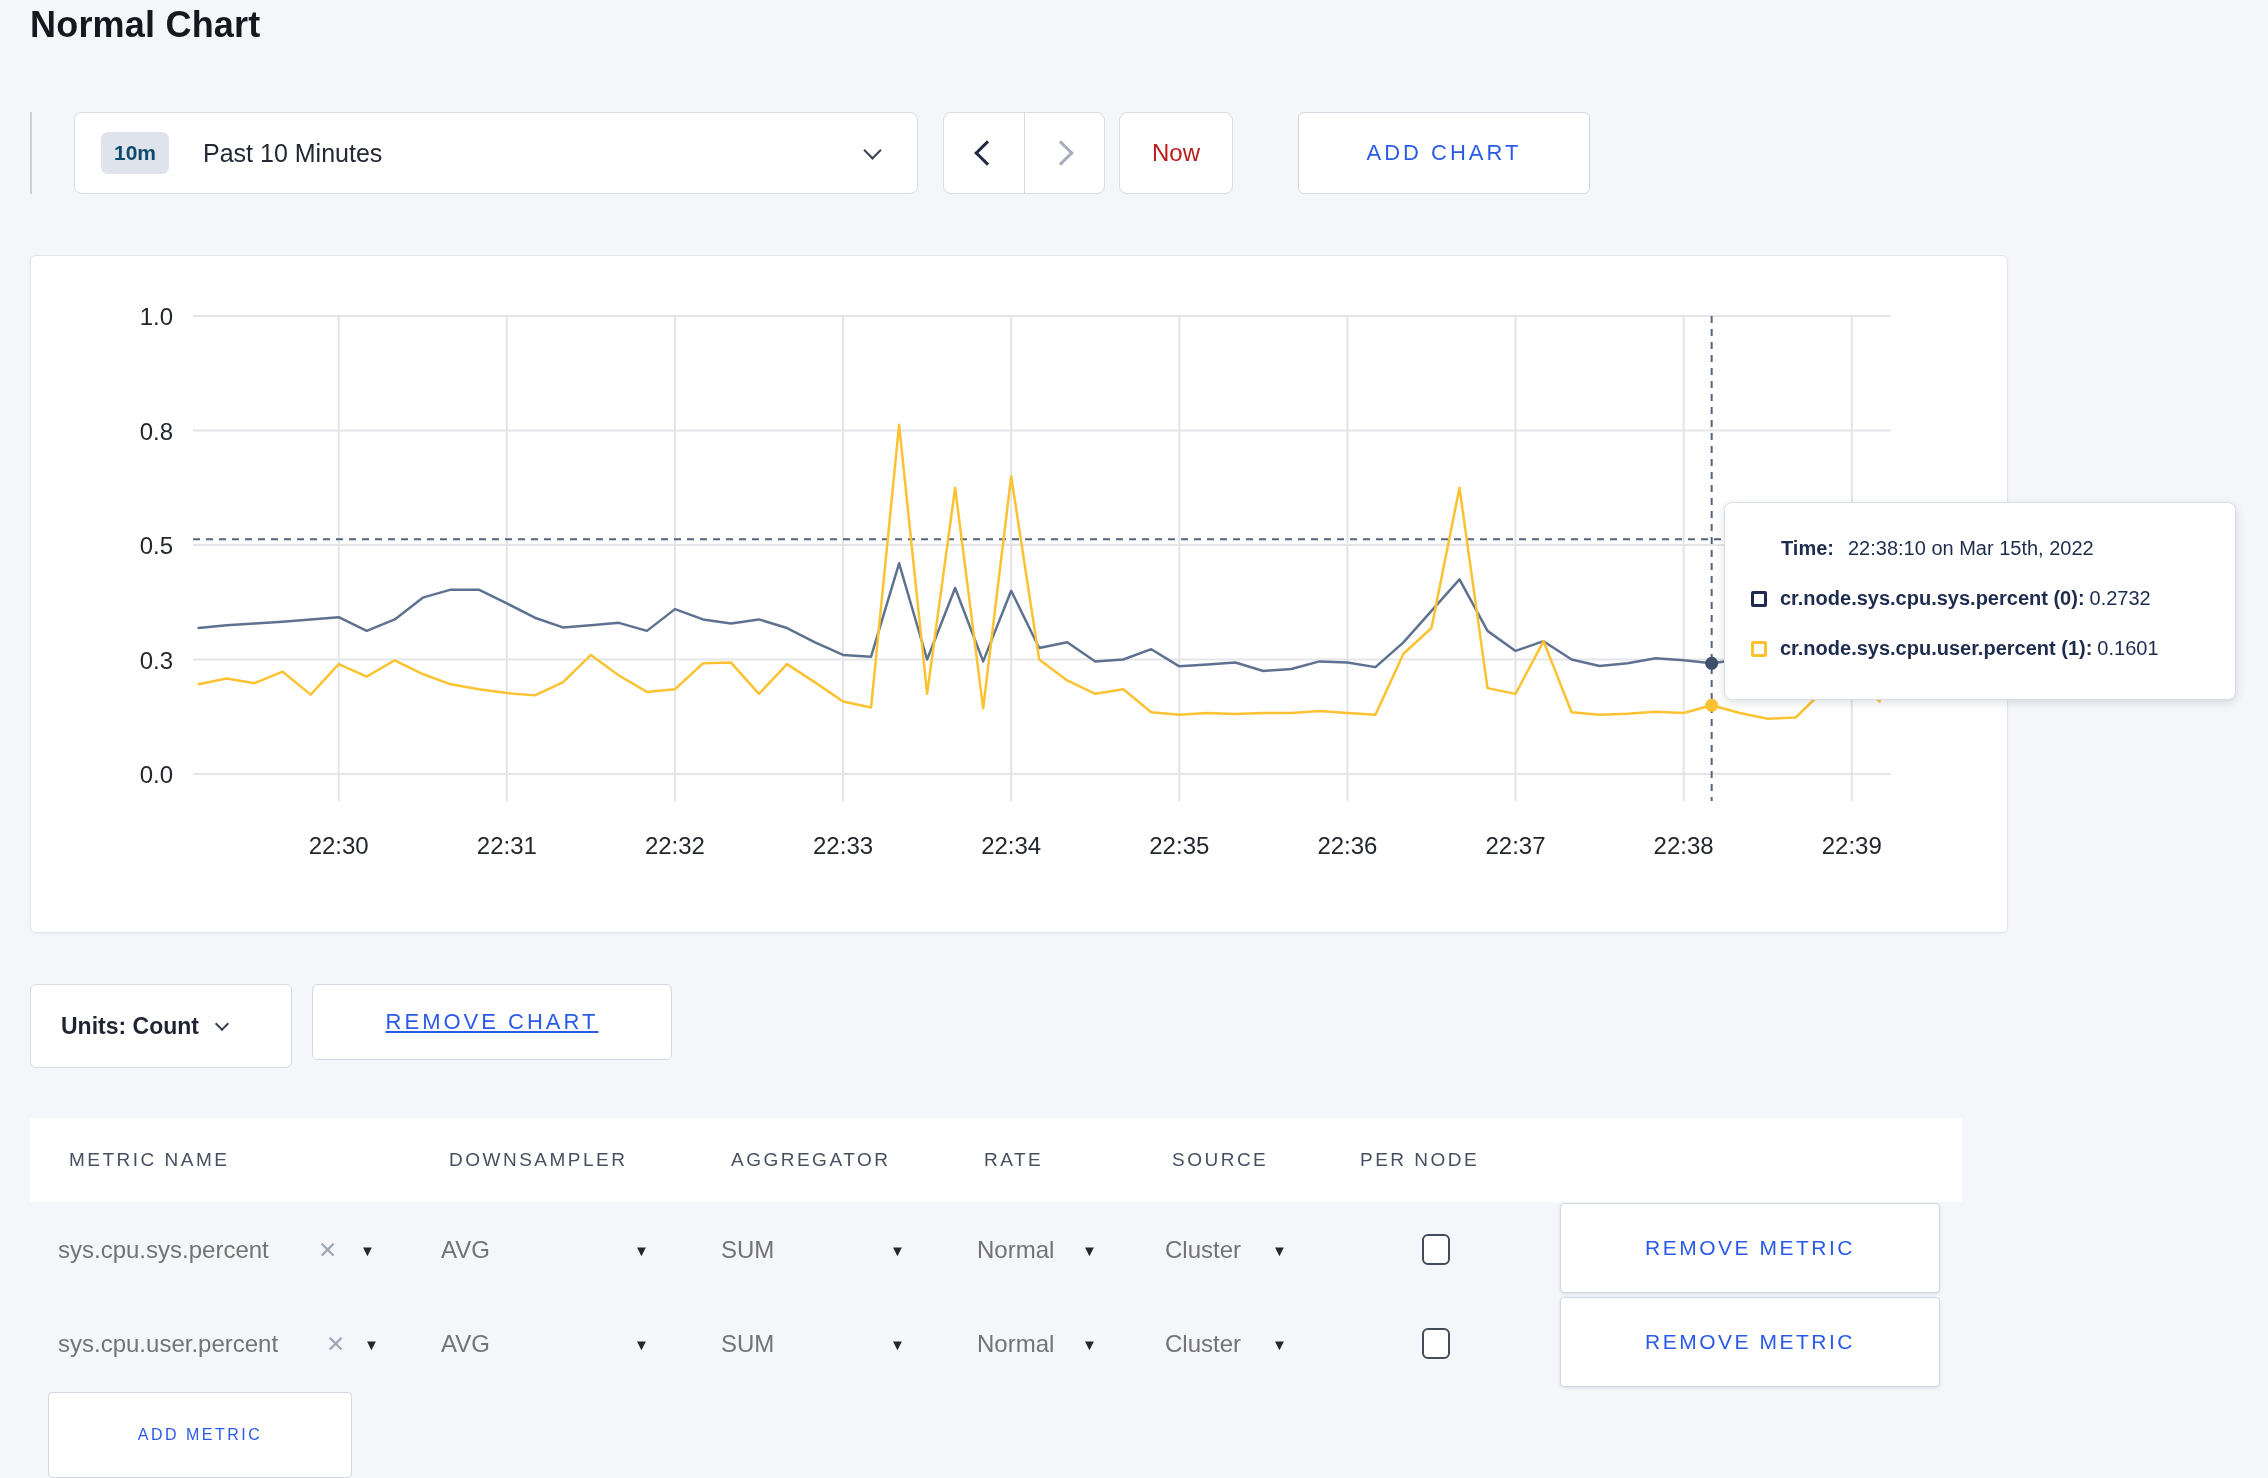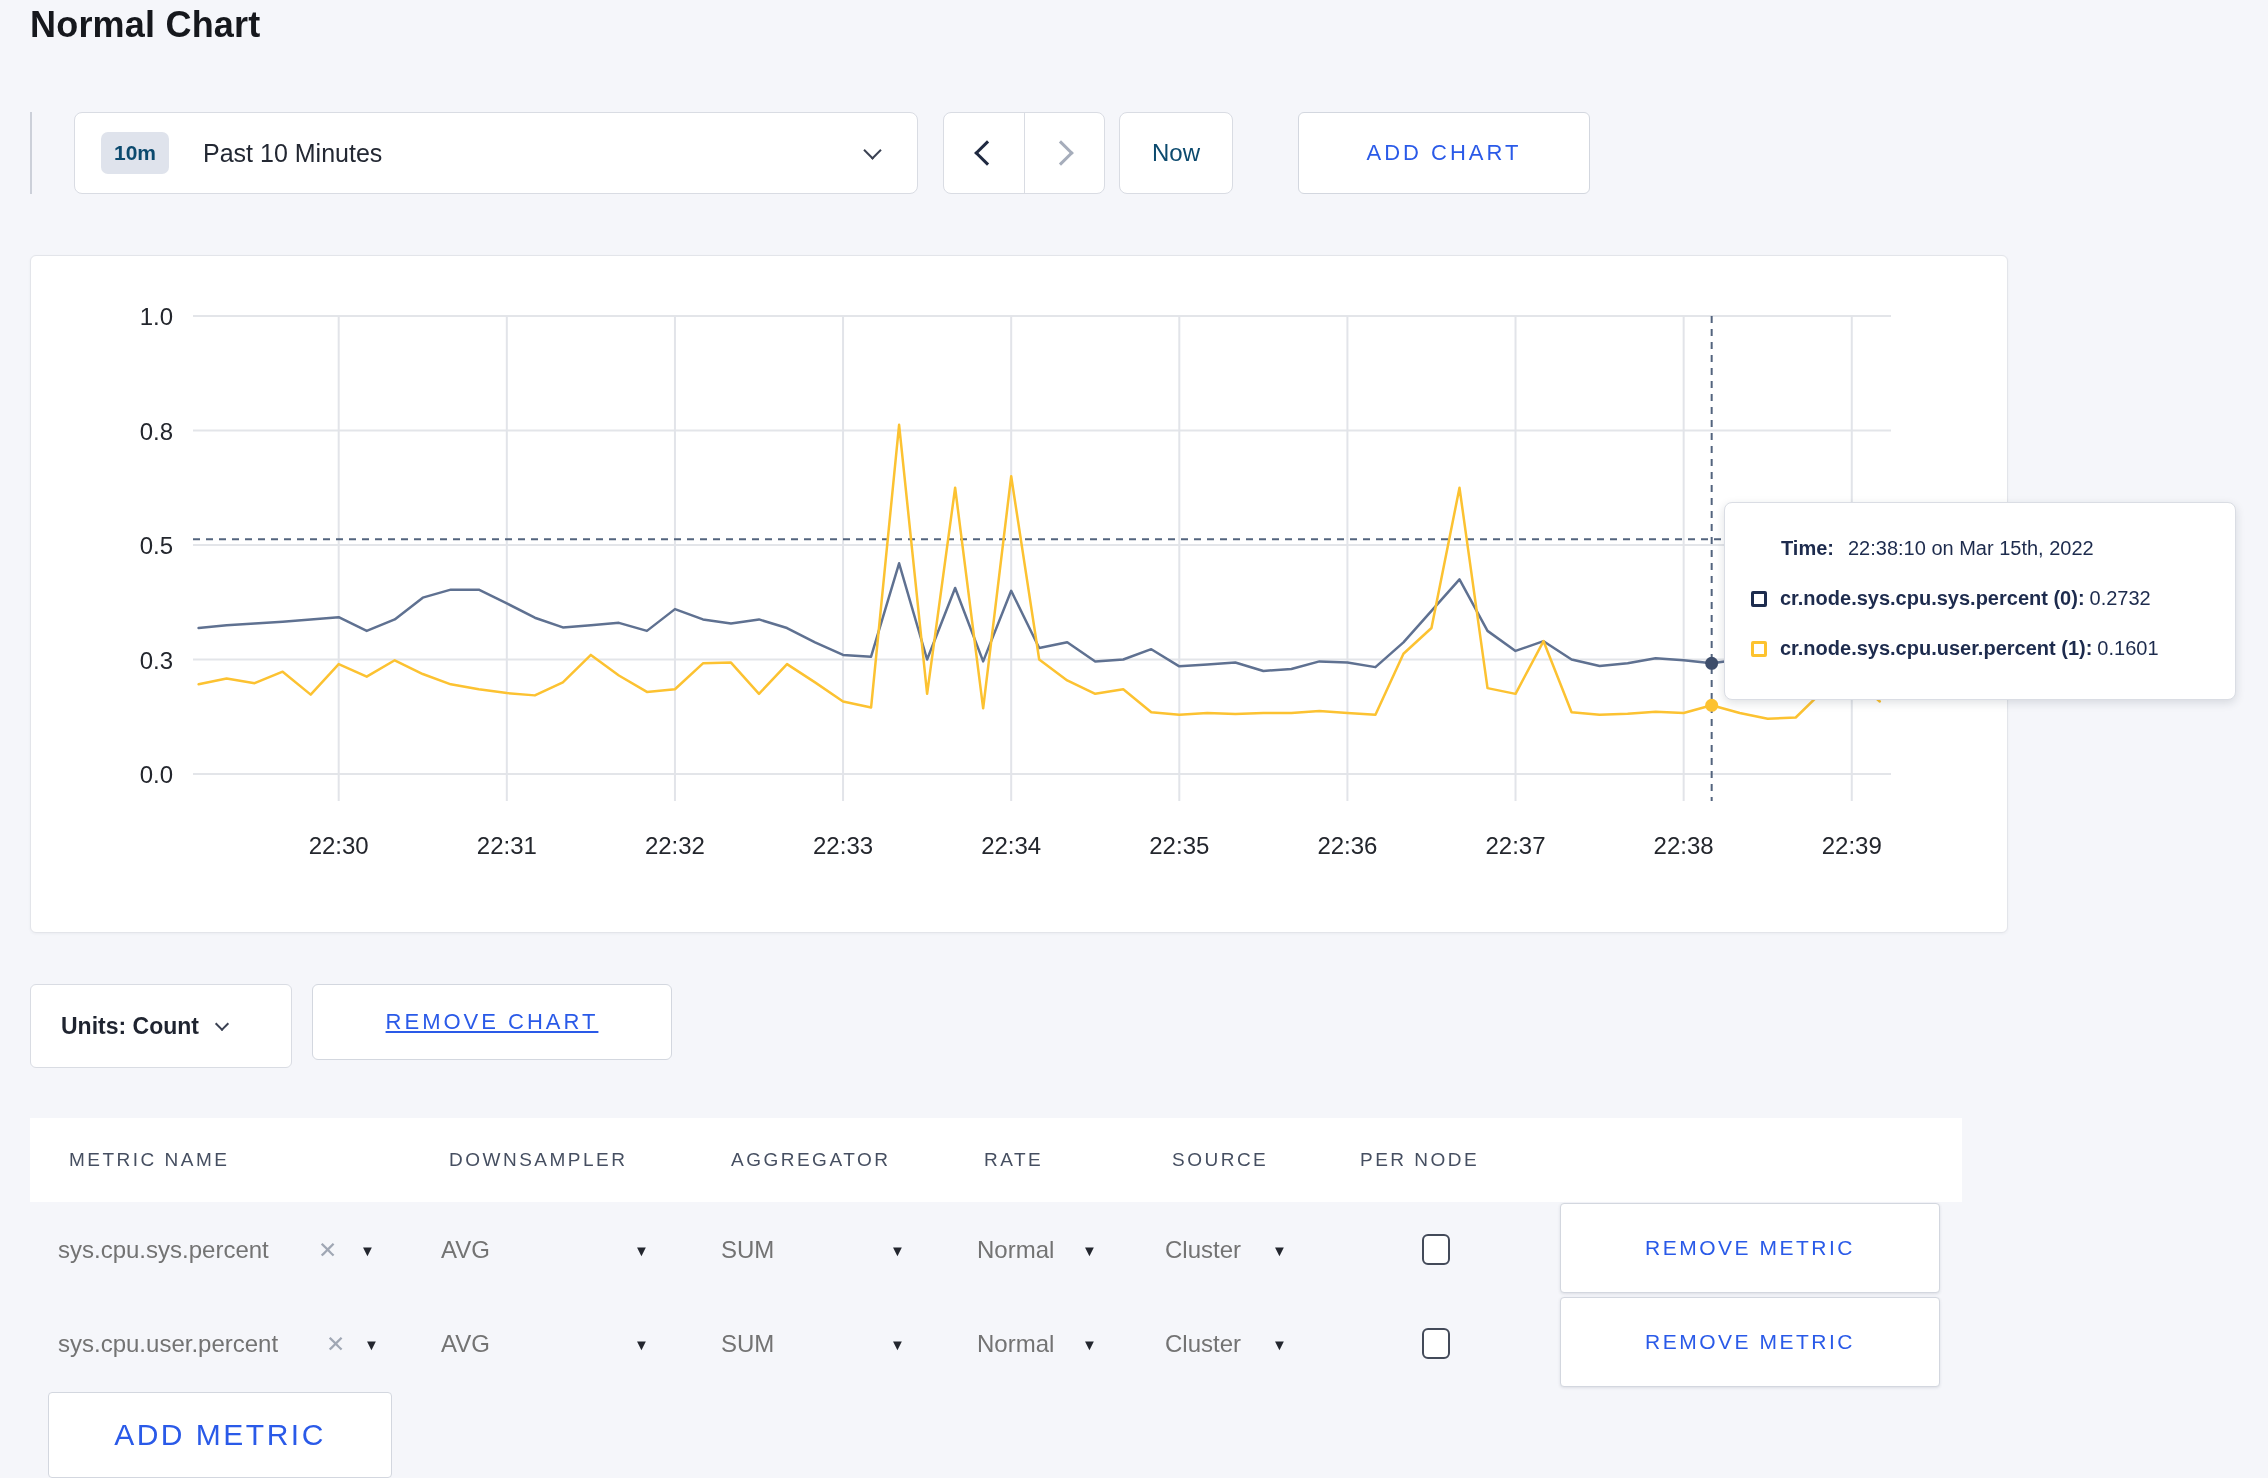--- a/index.html
+++ b/index.html
@@ -19,21 +19,21 @@
     transform:rotate(45deg); margin-left:auto; margin-right:38px; margin-top:-6px; }
   .nav-group { position:absolute; left:943px; top:112px; width:162px; height:82px; background:#fff;
     border:1px solid #d9dce3; border-radius:8px; display:flex; }
   .nav-btn { flex:1; background:none; border:none; display:flex; align-items:center; justify-content:center; cursor:pointer; }
   .nav-btn:first-child { border-right:1px solid #d9dce3; }
   .arrow { width:18px; height:18px; border-left:3px solid #1f2940; border-bottom:3px solid #1f2940; }
   .arrow-left { transform:rotate(45deg); margin-left:6px; }
   .arrow-right { transform:rotate(-135deg); margin-right:6px; }
   .arrow.disabled { border-color:#a6adbb; }
   .now-btn { position:absolute; left:1119px; top:112px; width:114px; height:82px; background:#fff;
-    border:1px solid #d9dce3; border-radius:8px; font-size:24px; color:#0c4a6e; font-family:inherit; cursor:default; }
+    border:1px solid #d9dce3; border-radius:8px; font-size:24px; color:#b91c1c; font-family:inherit; cursor:default; }
   .btn-blue { background:#fff; border:1px solid #d3d7df; border-radius:6px; color:#2a5ae8;
     font-family:inherit; font-weight:500; letter-spacing:3px; cursor:pointer; }
   .add-chart-btn { position:absolute; left:1298px; top:112px; width:292px; height:82px; font-size:22px; }
 
   
   .chart-card { position:absolute; left:30px; top:255px; width:1978px; height:678px; background:#fff;
     border:1px solid #e3e5ea; border-radius:6px; box-shadow:0 1px 3px rgba(40,50,70,.05); }
   #chart-svg { position:absolute; left:0; top:0; width:1978px; height:678px; }
   #chart-svg text { font-family:"Liberation Sans", sans-serif; font-size:24px; fill:#23262d; }
 
@@ -60,21 +60,21 @@
   .table-header span { position:absolute; top:50%; transform:translateY(-50%);
     font-size:19px; letter-spacing:2.5px; font-weight:500; color:#464f61; }
   .metric-row { position:absolute; left:30px; width:1932px; height:94px; }
   .metric-row .cell { position:absolute; top:50%; transform:translateY(-50%); font-size:24px; color:#737373; cursor:pointer; }
   .x-icon { position:absolute; top:50%; transform:translateY(-50%); font-size:23px; color:#a0a7b4; cursor:pointer; }
   .caret { position:absolute; top:50%; transform:translateY(-50%); font-size:15px; color:#23262e; }
   .checkbox { position:absolute; top:31px; width:28px; height:31px; background:#fff;
     border:2px solid #434a59; border-radius:6px; cursor:pointer; }
   .remove-metric-btn { position:absolute; left:1530px; top:0; width:380px; height:90px; font-size:21px;
     letter-spacing:2.5px; box-shadow:0 1px 3px rgba(40,50,70,.12); border-radius:4px; }
-  .add-metric-btn { position:absolute; left:48px; top:1392px; width:344px; height:86px; font-size:30px;
+  .add-metric-btn { position:absolute; left:48px; top:1392px; width:304px; height:86px; font-size:16px;
     letter-spacing:2.5px; border-radius:4px; }
 </style>
 </head>
 <body>
 
 <h1 class="page-title">Normal Chart</h1>
 
 <div class="toolbar-divider"></div>
 
 <div class="time-select">

